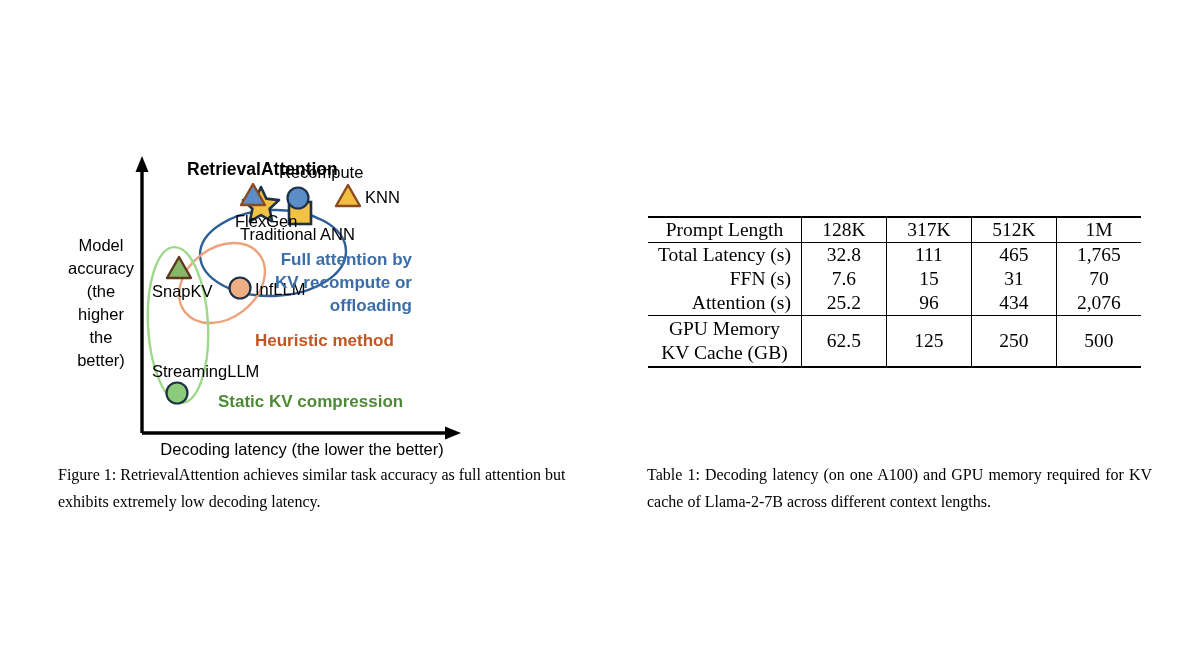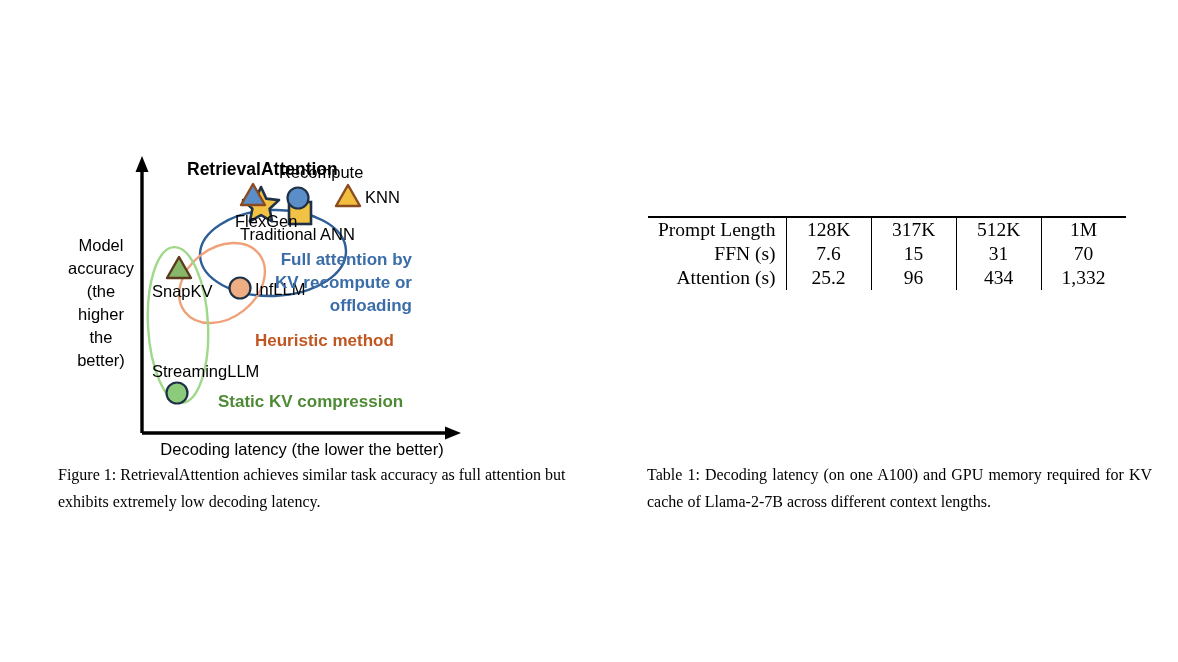--- a/index.html
+++ b/index.html
@@ -204,36 +204,53 @@
       <tbody>
 
         <tr class="rule-top pad-top pad-bot">
           <td class="rowhead-center">Prompt Length</td>
           <td class="num vsep">128K</td>
           <td class="num vsep">317K</td>
           <td class="num vsep">512K</td>
           <td class="num vsep">1M</td>
         </tr>
 
+        <tr class="rule-mid pad-top">
+          <td class="rowhead">Total Latency (s)</td>
+          <td class="num vsep">32.8</td>
+          <td class="num vsep">111</td>
+          <td class="num vsep">465</td>
+          <td class="num vsep">1,765</td>
+        </tr>
 
         <tr>
           <td class="rowhead">FFN (s)</td>
           <td class="num vsep">7.6</td>
           <td class="num vsep">15</td>
           <td class="num vsep">31</td>
           <td class="num vsep">70</td>
         </tr>
 
         <tr class="pad-bot">
           <td class="rowhead">Attention (s)</td>
           <td class="num vsep">25.2</td>
           <td class="num vsep">96</td>
           <td class="num vsep">434</td>
-          <td class="num vsep">1,332</td>
-        </tr>
-
+          <td class="num vsep">2,076</td>
+        </tr>
+
+        <tr class="rule-mid rule-bot pad-top pad-bot">
+          <td class="rowhead-center two-line">
+            <div>GPU Memory</div>
+            <div>KV Cache (GB)</div>
+          </td>
+          <td class="num vsep">62.5</td>
+          <td class="num vsep">125</td>
+          <td class="num vsep">250</td>
+          <td class="num vsep">500</td>
+        </tr>
       </tbody>
     </table>
   </div>
 
   <div class="caption" id="table-caption"><span class="cap-label">Table 1:</span><span> Decoding latency (on one A100) and GPU memory required for KV cache of Llama-2-7B across different context lengths.</span></div>
 
 </div>
 
 </body></html>

